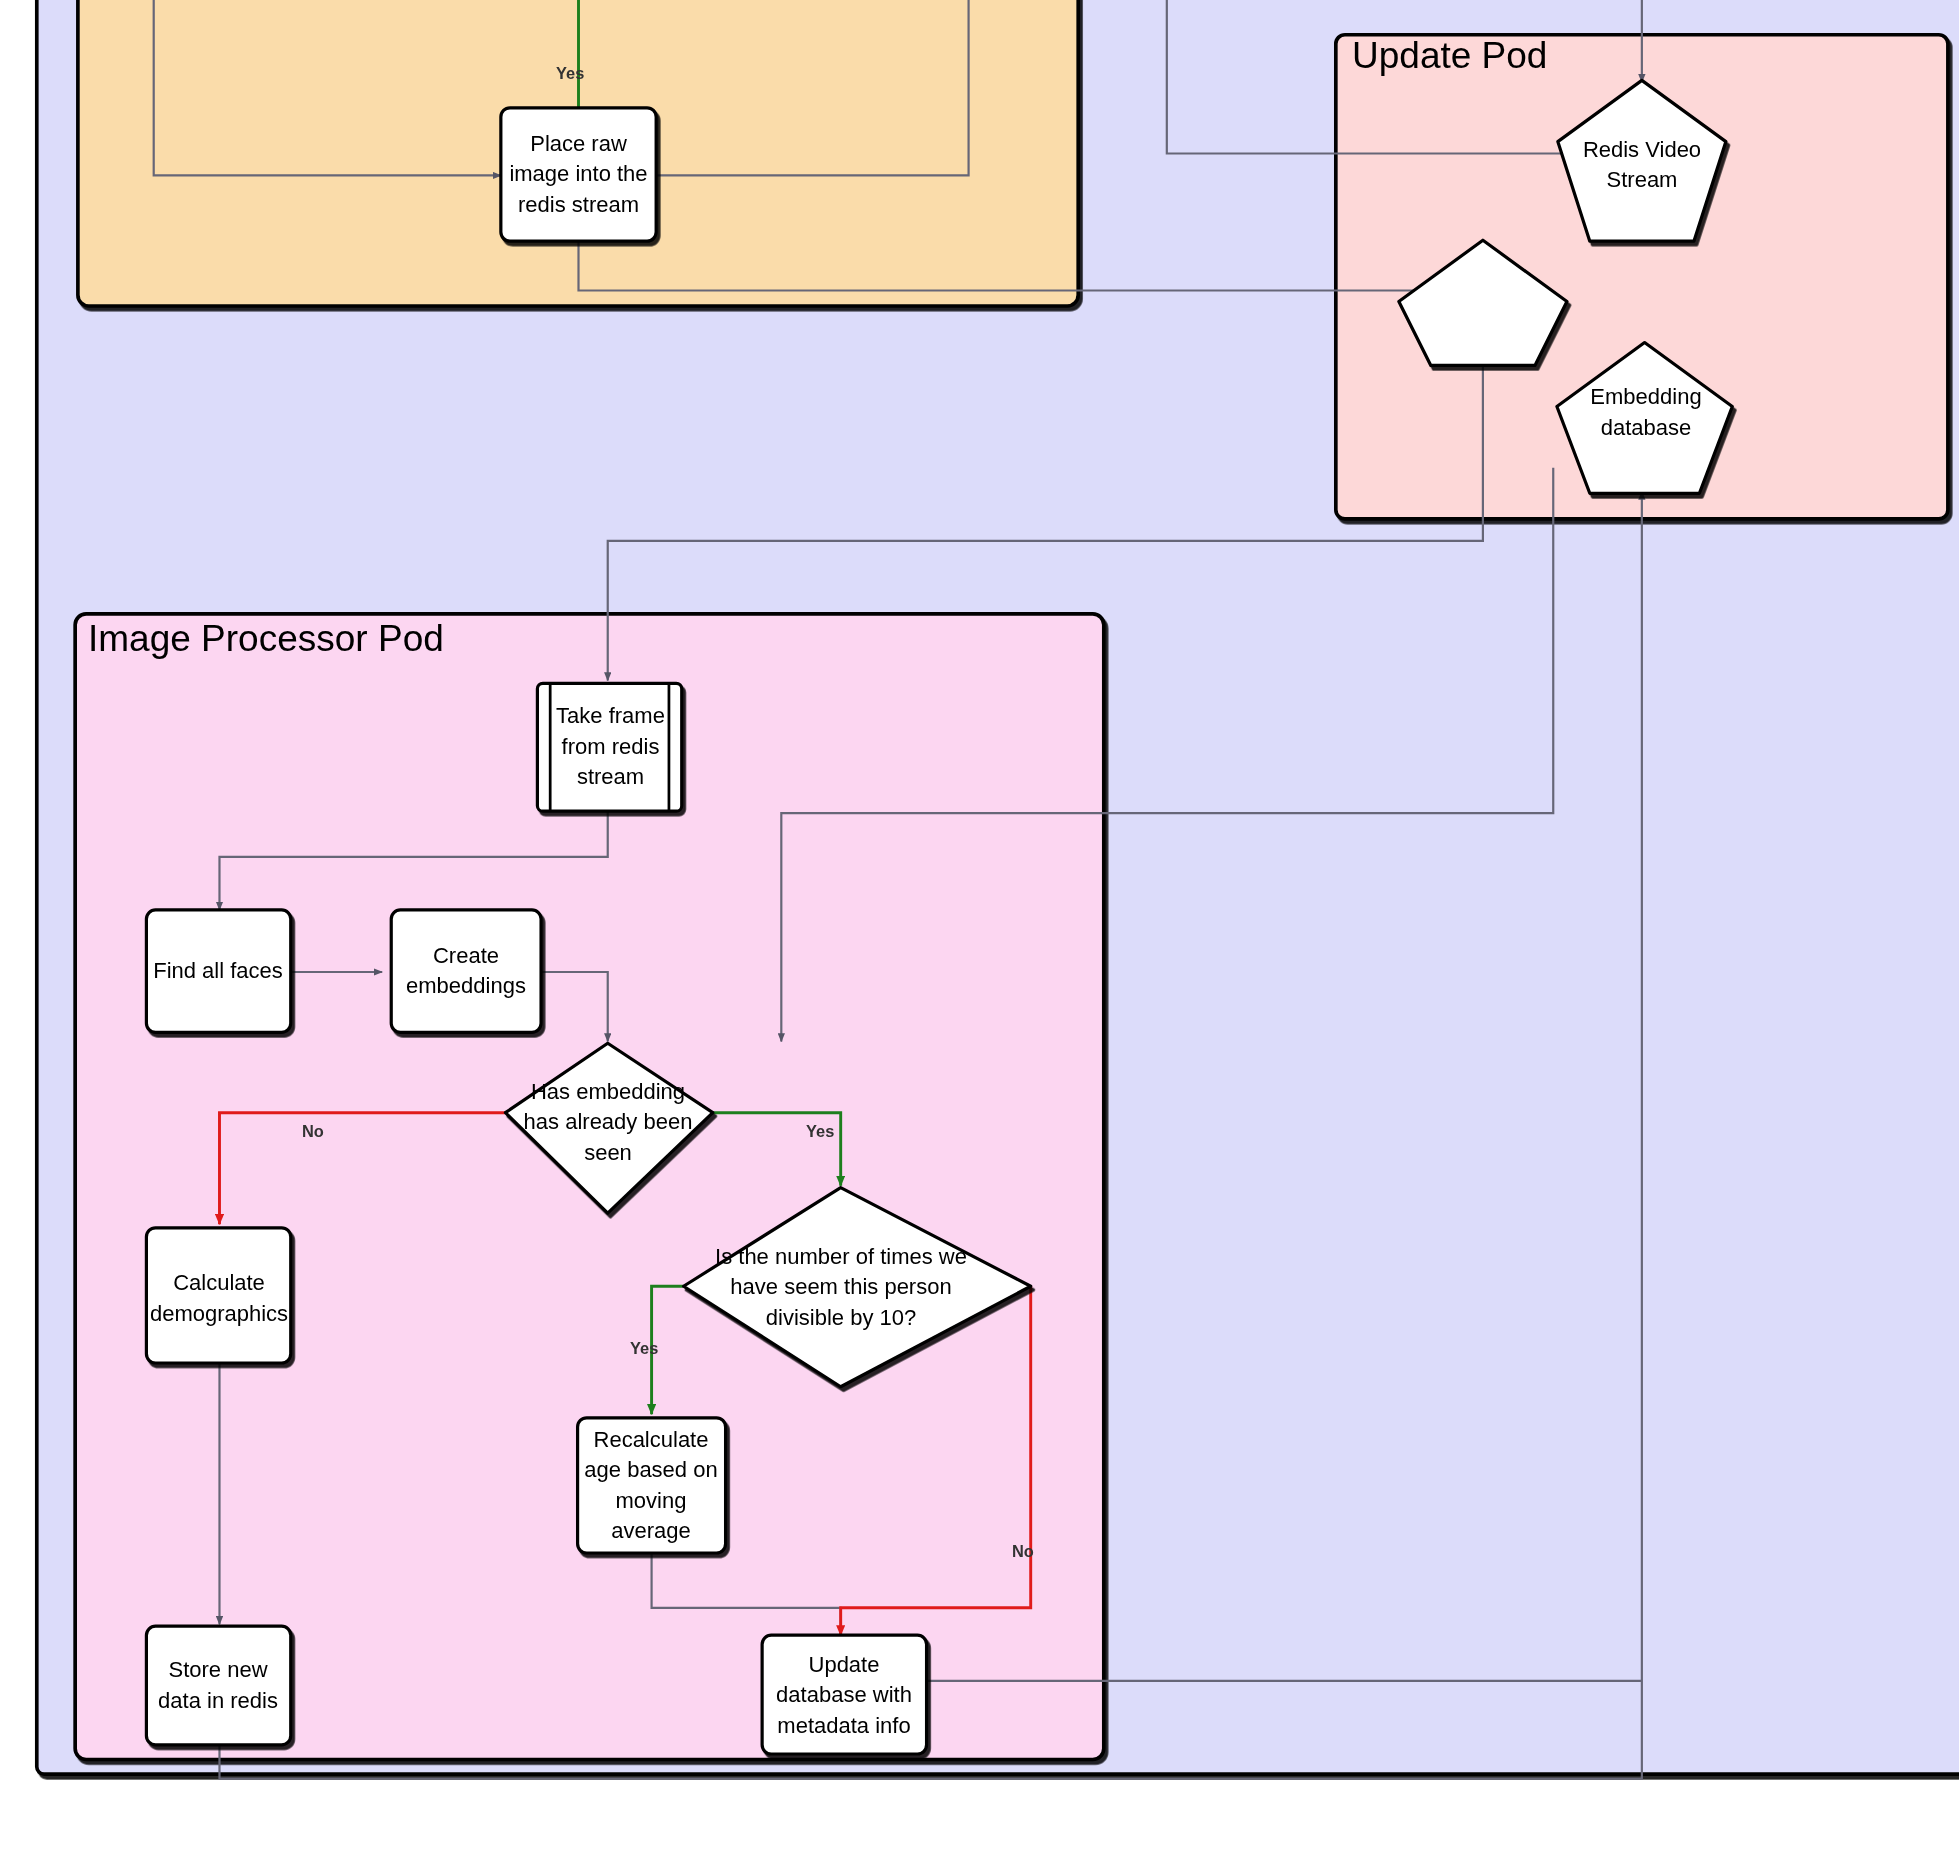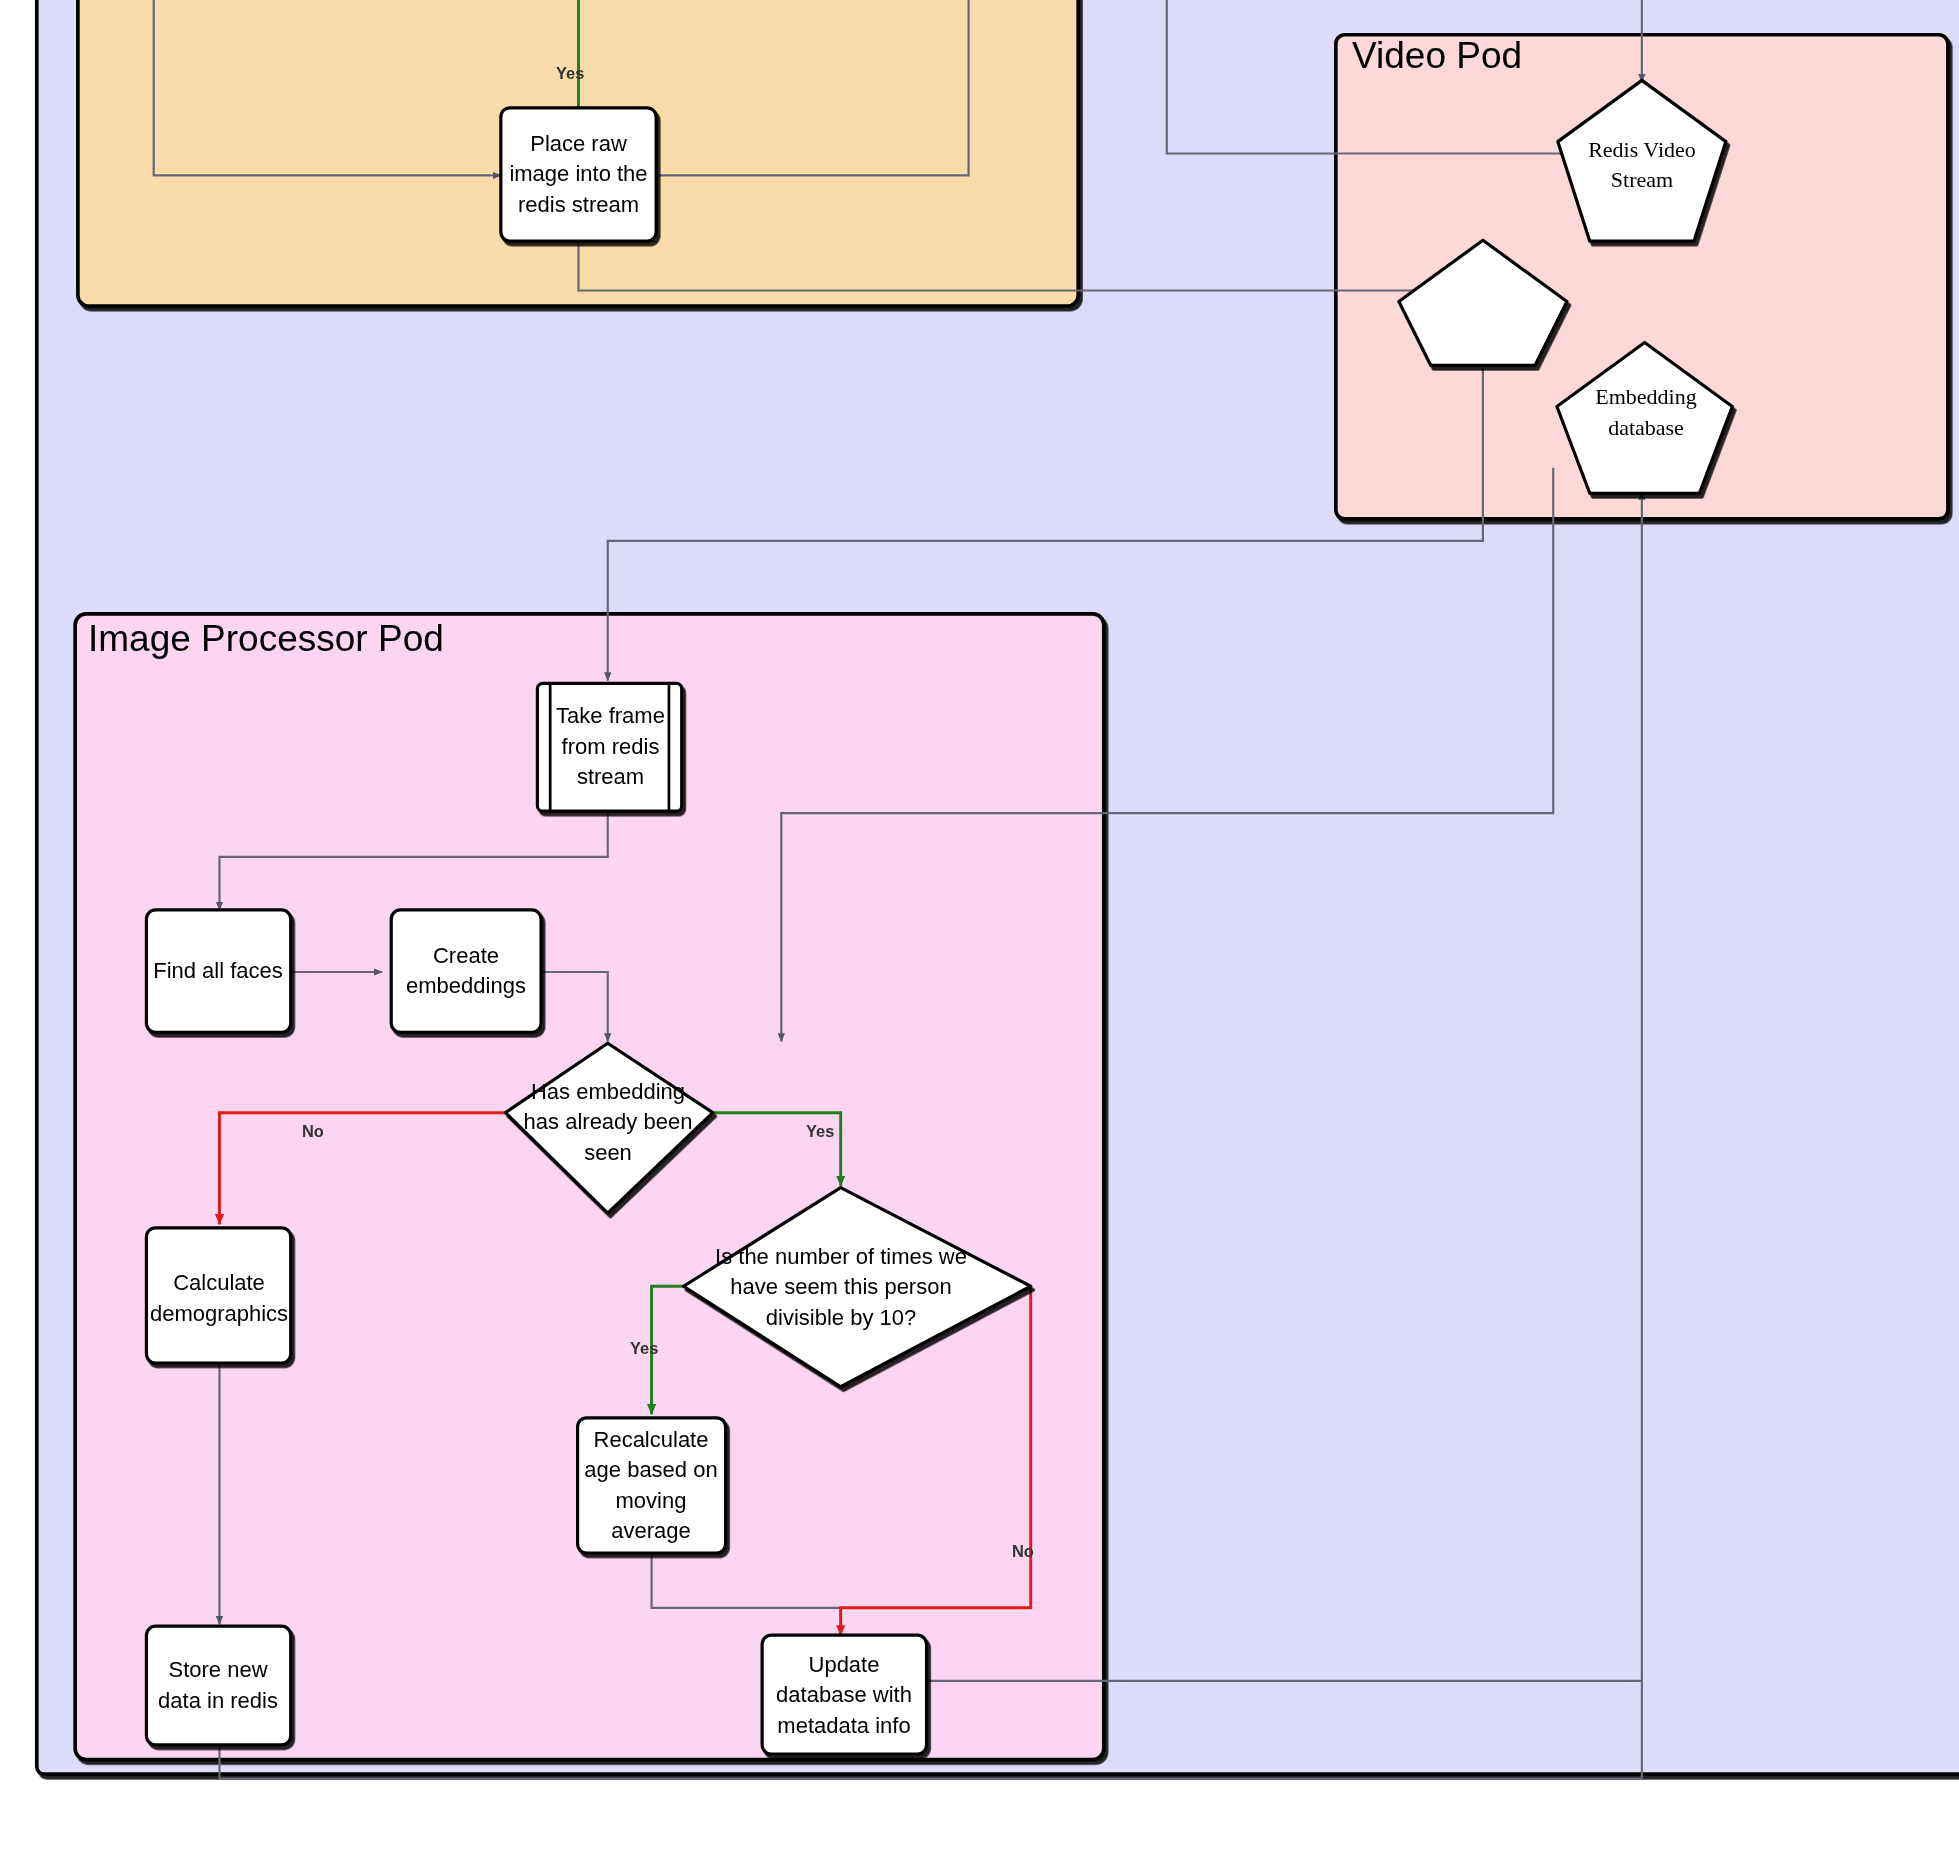--- a/index.html
+++ b/index.html
@@ -27,21 +27,21 @@
     position:absolute;
     font-family:"Liberation Sans", sans-serif;
     font-size:16.4px;
     font-weight:bold;
     color:#333333;
     text-align:right;
     white-space:nowrap;
     margin-top:20px;
   }
   .box-txt{font-size:22px;}
-  .pent-txt{font-size:22px;font-family:Liberation Serif, serif;}
+  .pent-txt{font-size:22px;}
   .dia-txt{font-size:22px;}
 </style>
 </head>
 <body>
 
 <div id="stage">
 
   <svg id="svgroot" viewBox="0 0 2145 2047" xmlns="http://www.w3.org/2000/svg">
     <defs>
       <marker id="ah-grey" markerWidth="10" markerHeight="8" refX="9" refY="4" orient="auto" markerUnits="userSpaceOnUse">
@@ -164,21 +164,21 @@
 
     <g>
       <rect x="160" y="1780" width="158" height="130" rx="10" ry="10" fill="#ffffff" stroke="#000000" stroke-width="3.5" filter="url(#shadow)"></rect>
     </g>
 
     <g>
       <rect x="834" y="1790" width="180" height="130" rx="10" ry="10" fill="#ffffff" stroke="#000000" stroke-width="3.5" filter="url(#shadow)"></rect>
     </g>
   </svg>
 
-  <div class="pod-title" style="left:1352px; top:35px;">Video Pod</div>
+  <div class="pod-title" style="left:1352px; top:35px;">Update Pod</div>
 
   <div class="pod-title" style="left:88px; top:618px;">Image Processor Pod</div>
 
   <div class="node-label box-txt" style="left:501px; top:108px; width:155px; height:133px;">Place raw image into the redis stream</div>
 
   <div class="node-label pent-txt" style="left:1562px; top:101px; width:160px; height:128px;">Redis Video Stream</div>
 
 
   <div class="node-label pent-txt" style="left:1559px; top:364px; width:174px; height:97px;">Embedding database</div>
 

